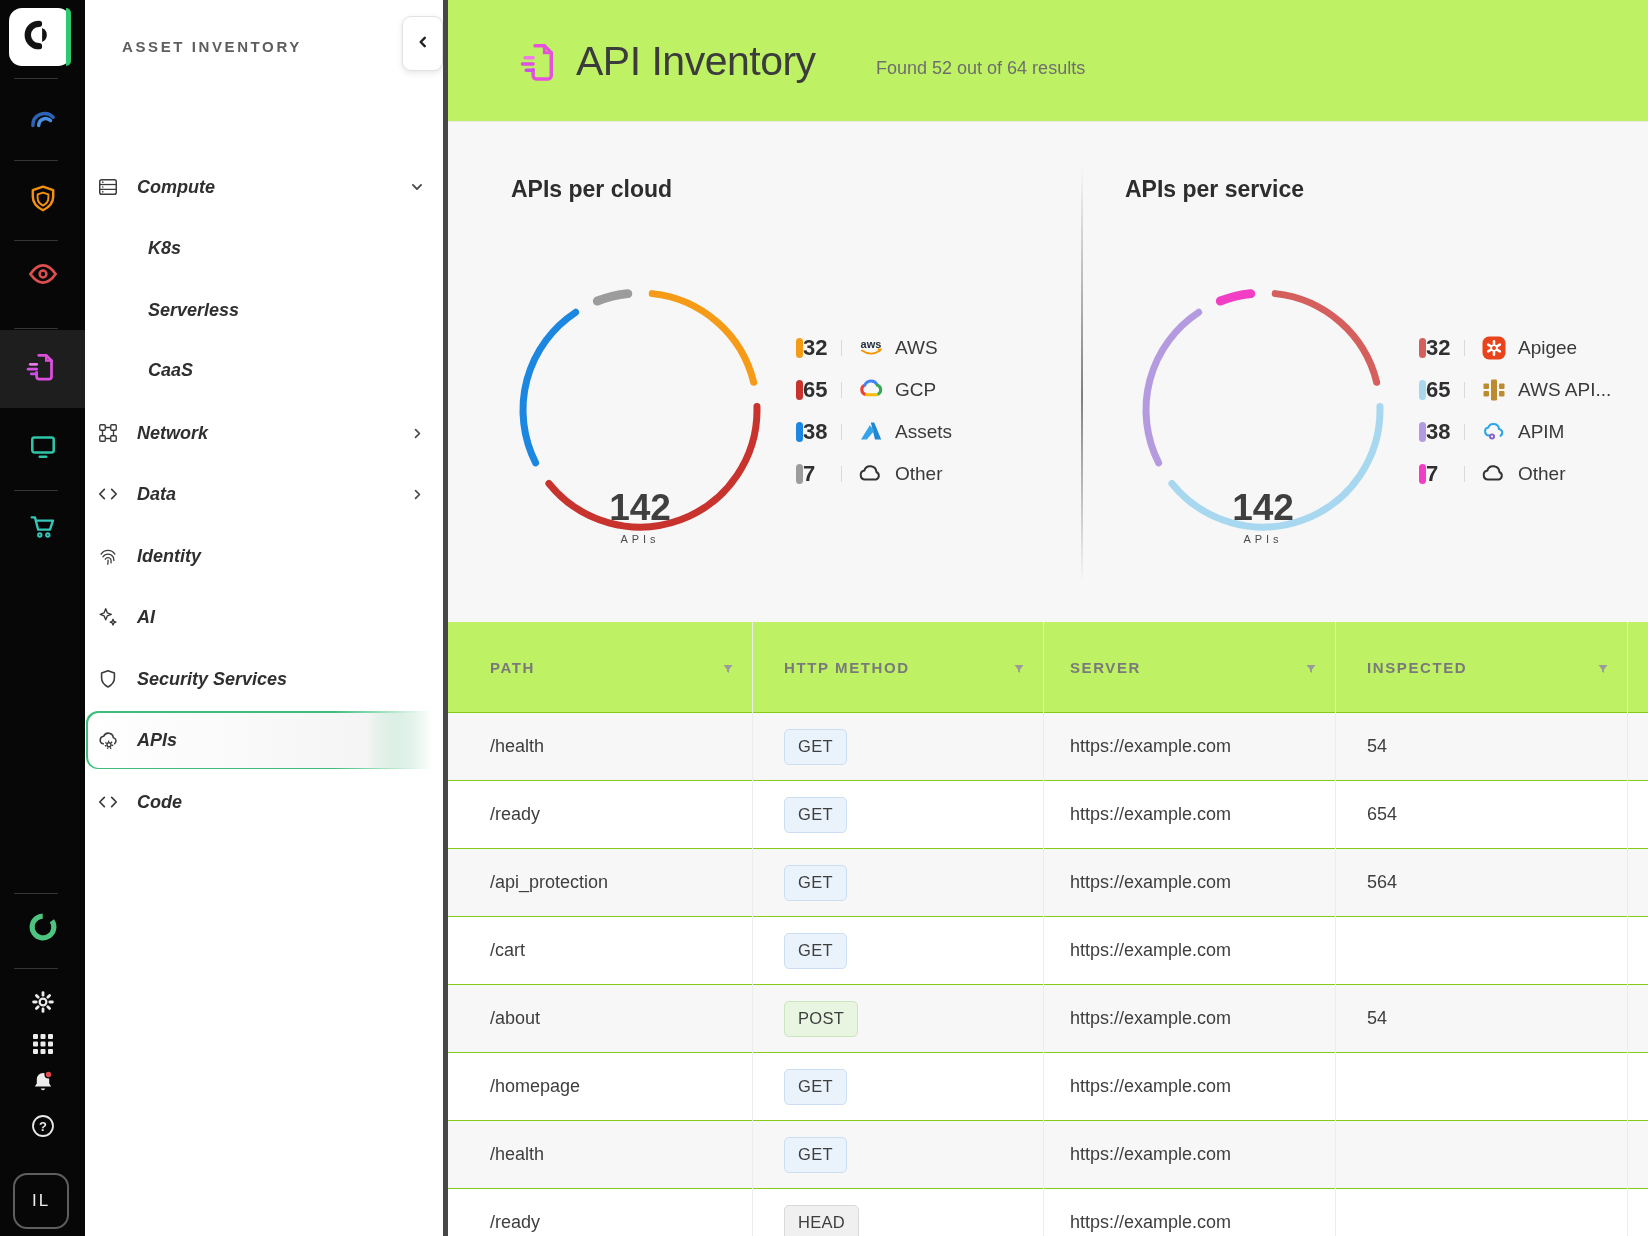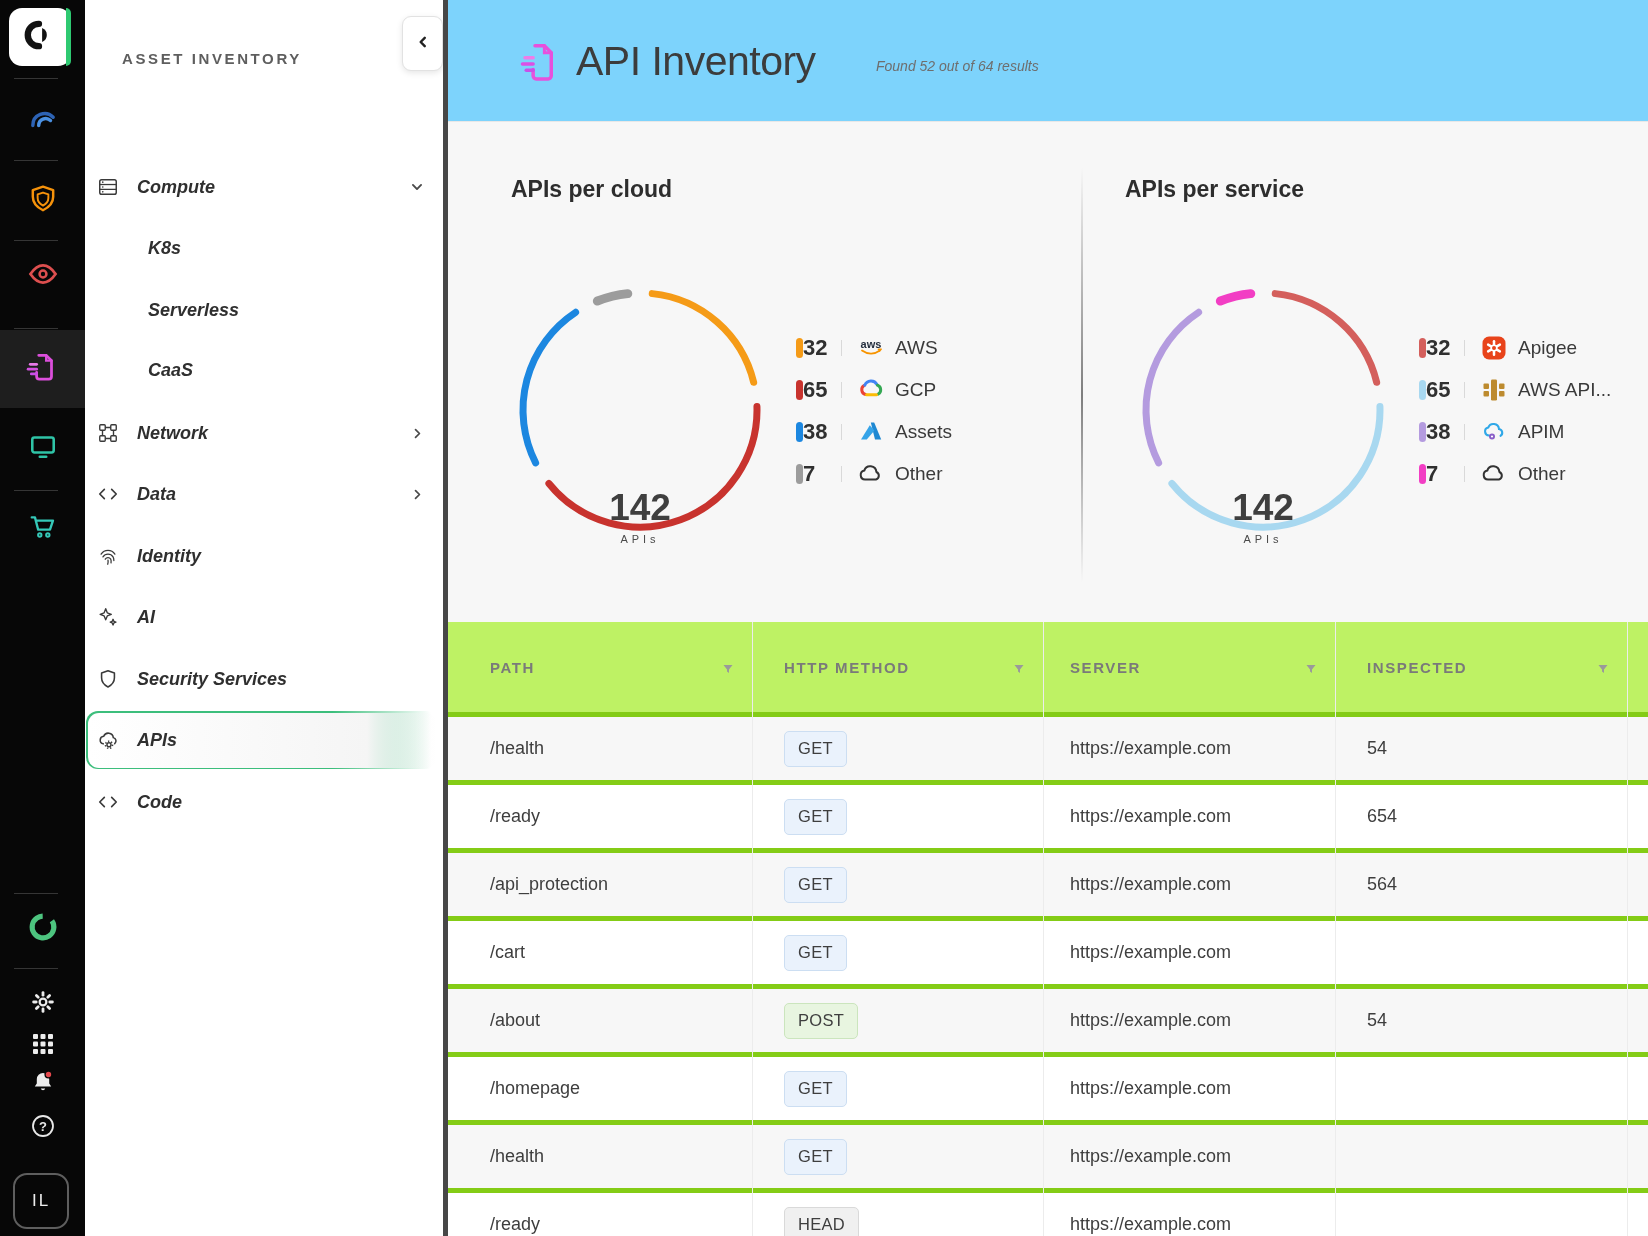--- a/index.html
+++ b/index.html
@@ -10,36 +10,36 @@
   .rail{position:absolute;left:0;top:0;width:85px;height:100%;background:#070707;}
   .logo-box{position:absolute;left:9px;top:8px;width:62px;height:58px;background:#fff;border-radius:13px;display:flex;align-items:center;justify-content:center;}
   .logo-accent{position:absolute;right:0;top:0;width:5px;height:100%;background:#2EC971;border-radius:0 13px 13px 0;}
   .rail-div{position:absolute;left:14px;width:44px;height:1px;background:#353535;}
   .rail-ic{position:absolute;left:0;width:85px;height:60px;display:flex;align-items:center;justify-content:center;background:none;border:none;padding:0;cursor:pointer;}
   .rail-sel{position:absolute;left:0;top:330px;width:85px;height:78px;background:#1E1E1E;display:flex;align-items:center;justify-content:center;cursor:pointer;}
   .il-box{position:absolute;left:13px;top:1173px;width:56px;height:56px;border:2px solid #5E5E5E;border-radius:14px;color:#EDEDED;display:flex;align-items:center;justify-content:center;font-size:17px;letter-spacing:2px;cursor:pointer;box-sizing:border-box;}
 
   
   .sidebar{position:absolute;left:85px;top:0;width:363px;height:100%;background:#fff;}
-  .sb-title{position:absolute;left:37px;top:38px;font-size:15px;font-weight:700;letter-spacing:2.6px;color:#5E5E5E;margin-top:12px;}
+  .sb-title{position:absolute;left:37px;top:38px;font-size:15px;font-weight:700;letter-spacing:2.6px;color:#5E5E5E;}
   .collapse-btn{position:absolute;left:317px;top:16px;width:41px;height:55px;background:#fff;border:1px solid #E2E2E2;border-radius:9px;box-shadow:0 2px 6px rgba(0,0,0,.10);display:flex;align-items:center;justify-content:center;cursor:pointer;}
   .sb-item{position:absolute;left:11px;width:340px;height:40px;display:flex;align-items:center;font-style:italic;font-weight:700;font-size:18px;color:#2F2F2F;cursor:pointer;z-index:2;}
   .sb-item .sb-ic{width:24px;height:24px;margin-right:17px;display:flex;align-items:center;justify-content:center;flex:none;}
   .sb-item.sub{left:63px;width:288px;}
   .sb-chev{position:absolute;right:12px;display:flex;align-items:center;}
   .sb-selected{position:absolute;left:1px;top:711px;width:352px;height:58px;border-radius:12px;background:linear-gradient(90deg,#3CBE7C 0%,#3CBE7C 70%,rgba(60,190,124,0) 98%);z-index:1;}
   .sb-selected-in{position:absolute;left:1.5px;top:1.5px;right:1.5px;bottom:1.5px;border-radius:11px;background:linear-gradient(90deg,#FFFFFF 0%,#F5F5F5 80%,rgba(245,245,245,0) 100%);}
   .sb-scroll{position:absolute;right:0;top:0;width:5px;height:100%;background:#474747;cursor:pointer;}
 
   
   .main{position:absolute;left:448px;top:0;right:0;height:100%;}
-  .mheader{position:absolute;top:0;left:0;right:0;height:122px;background:#7dd3fc;border-bottom:1px solid #E8E8E8;box-sizing:border-box;}
+  .mheader{position:absolute;top:0;left:0;right:0;height:122px;background:#bef264;border-bottom:1px solid #E8E8E8;box-sizing:border-box;}
   .mh-icon{position:absolute;left:72px;top:40px;width:40px;height:44px;}
   .mh-title{position:absolute;left:128px;top:38px;font-size:41px;font-weight:500;color:#3C3C3C;letter-spacing:-0.5px;}
-  .mh-sub{position:absolute;left:428px;top:58px;font-style:italic;font-size:14px;color:#6E6E6E;}
+  .mh-sub{position:absolute;left:428px;top:58px;font-size:18px;color:#6E6E6E;}
 
   .charts{position:absolute;top:122px;left:0;right:0;height:500px;background:#F7F7F7;}
   .c-title{position:absolute;top:54px;font-size:23px;font-weight:700;color:#2D2D2D;}
   .c-title.t1{left:63px;}  .c-title.t2{left:677px;}
   .c-div{position:absolute;left:633px;top:46px;width:2px;height:414px;background:linear-gradient(180deg,rgba(120,120,120,0) 0%,#7E7E7E 55%,rgba(120,120,120,0) 100%);}
   .donut{position:absolute;top:153px;width:270px;height:270px;}
   .donut.d1{left:57px;} .donut.d2{left:680px;}
   .donut svg{position:absolute;left:0;top:0;}
   .d-center{position:absolute;inset:0;display:flex;flex-direction:column;align-items:center;justify-content:flex-end;pointer-events:none;}
   .d-val{font-size:37px;font-weight:600;color:#3F3F3F;}
@@ -55,21 +55,21 @@
 
   
   .thead{position:absolute;top:622px;left:0;right:0;height:90px;background:#bef264;}
   .th{position:absolute;top:0;height:100%;display:flex;align-items:center;box-sizing:border-box;font-size:15px;font-weight:700;letter-spacing:1.6px;color:#7A7A7A;}
   .th .funnel{position:absolute;right:18px;top:50%;margin-top:-6px;cursor:pointer;}
   .th1{left:0;width:304px;padding-left:42px;}
   .th2{left:304px;width:291px;padding-left:32px;}
   .th3{left:595px;width:292px;padding-left:27px;}
   .th4{left:887px;width:292px;padding-left:32px;}
   .tbody{position:absolute;top:712px;left:0;right:0;}
-  .trow{position:relative;height:68px;display:flex;border-top:5px solid #84cc16;box-sizing:border-box;cursor:pointer;}
+  .trow{position:relative;height:68px;display:flex;border-top:1px solid #84cc16;box-sizing:border-box;cursor:pointer;}
   .trow:nth-child(odd){background:#F7F7F7;}
   .trow:nth-child(even){background:#FFFFFF;}
   .td{display:flex;align-items:center;box-sizing:border-box;font-size:18px;color:#3E3E3E;flex:none;}
   .td1{width:304px;padding-left:42px;}
   .td2{width:291px;padding-left:32px;}
   .td3{width:292px;padding-left:27px;}
   .td4{width:292px;padding-left:32px;}
   .badge{height:34px;padding:0 13px;display:flex;align-items:center;border-radius:5px;font-size:16.5px;color:#3E3E3E;letter-spacing:0.3px;border:1px solid #DDD;background:#F0F0F0;}
   .badge.m-get{background:#EAF2FC;border-color:#CCDEF2;}
   .badge.m-post{background:#E8F5E0;border-color:#CBE5BD;}

